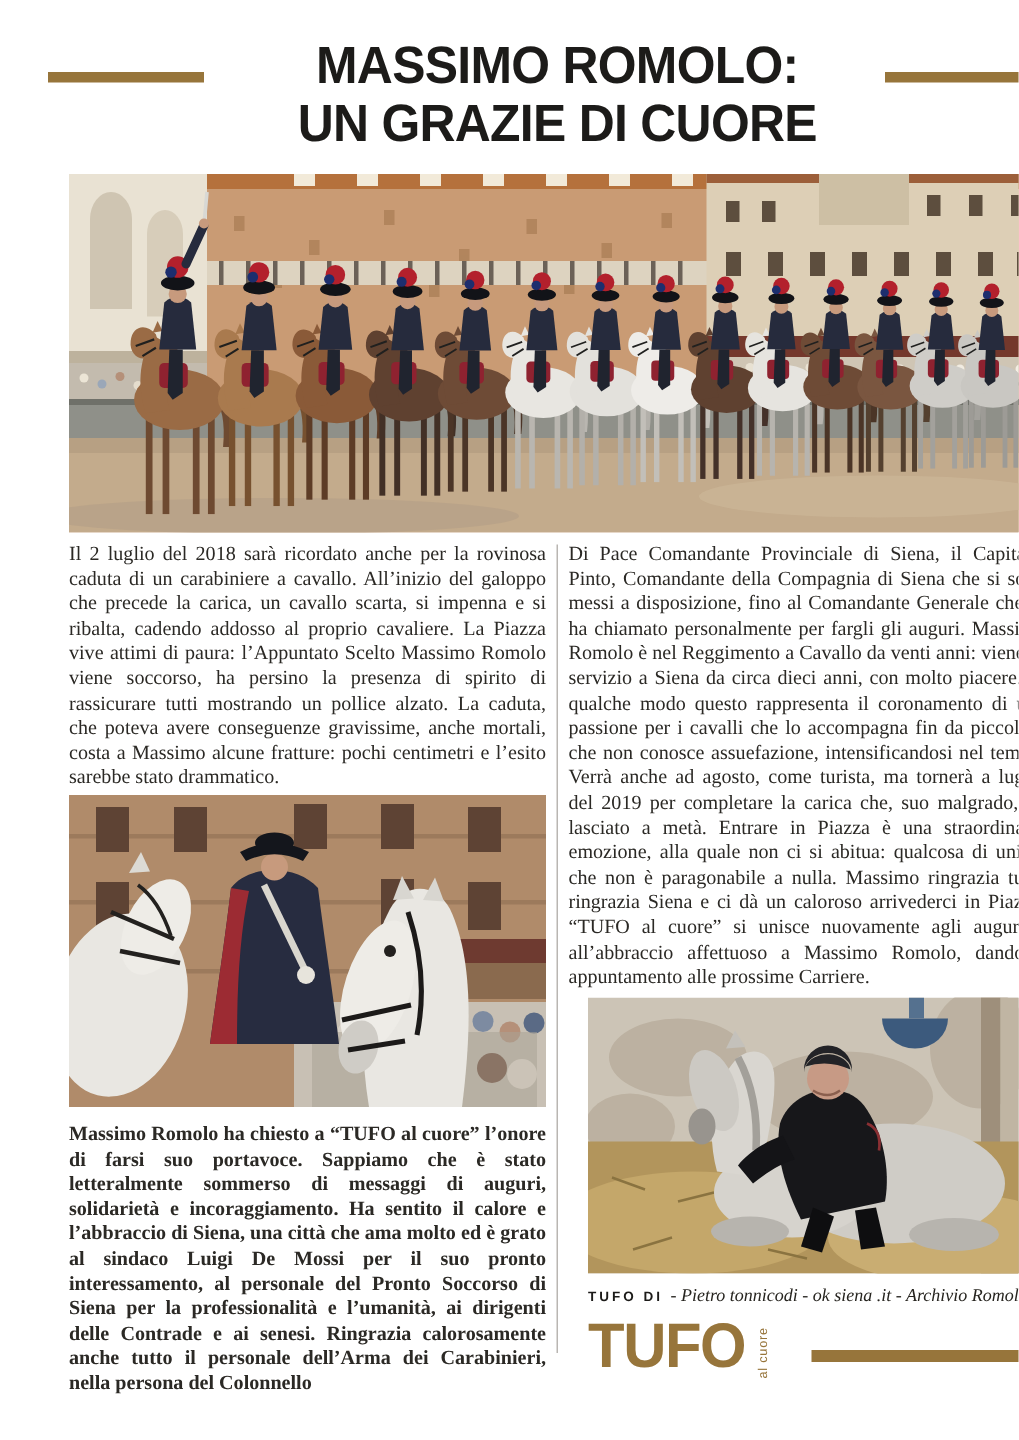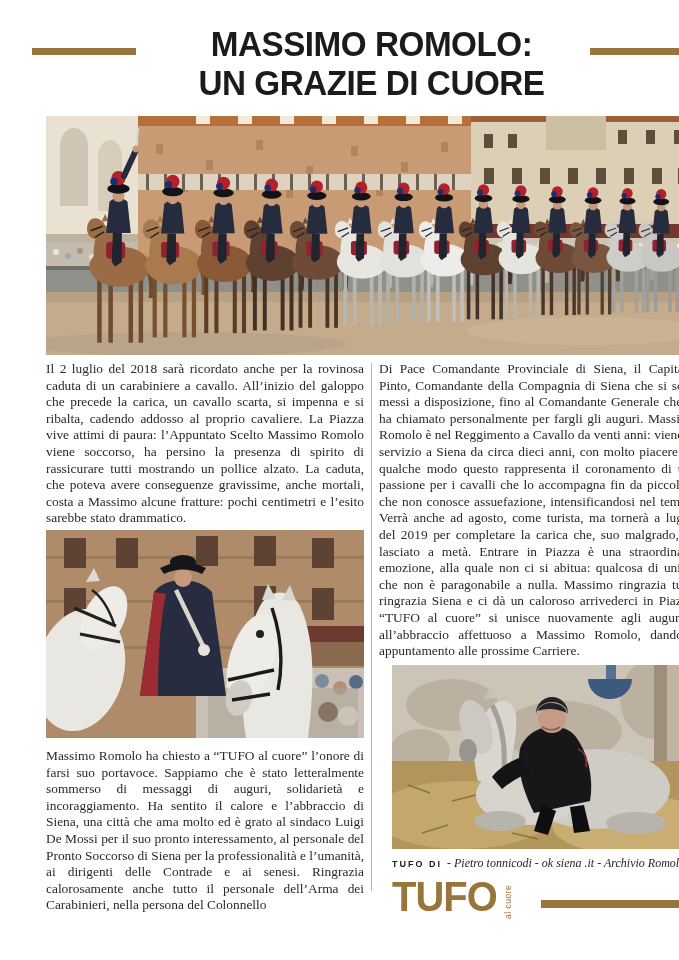--- a/index.html
+++ b/index.html
@@ -37,21 +37,21 @@
   .col-divider{width:1px;background:#b9b6b2;margin:2px 7px 28px 7px;}
   .body-text{
     margin:0;
     font-size:13.4px;
     line-height:16.6px;
     text-align:justify;
     text-justify:inter-word;
     color:#2b2925;
   }
   .photo-left{margin-top:3px;}
-  .para2{margin-top:10px;}
+  .para2{margin-top:10px;font-weight:bold;}
   .photo-stable{margin-left:13px;margin-top:5px;}
   
   .credit{margin-left:13px;margin-top:7px;font-size:12px;white-space:nowrap;}
   .credit-label{
     font-family:"Liberation Sans", sans-serif;
     font-weight:bold;font-size:9px;letter-spacing:2px;color:#1c1b19;
   }
   .credit-text{font-style:italic;color:#26241f;margin-left:2px;}
   .logo-row{display:flex;align-items:center;margin-left:13px;margin-top:4px;}
   .logo{display:flex;align-items:flex-start;}

